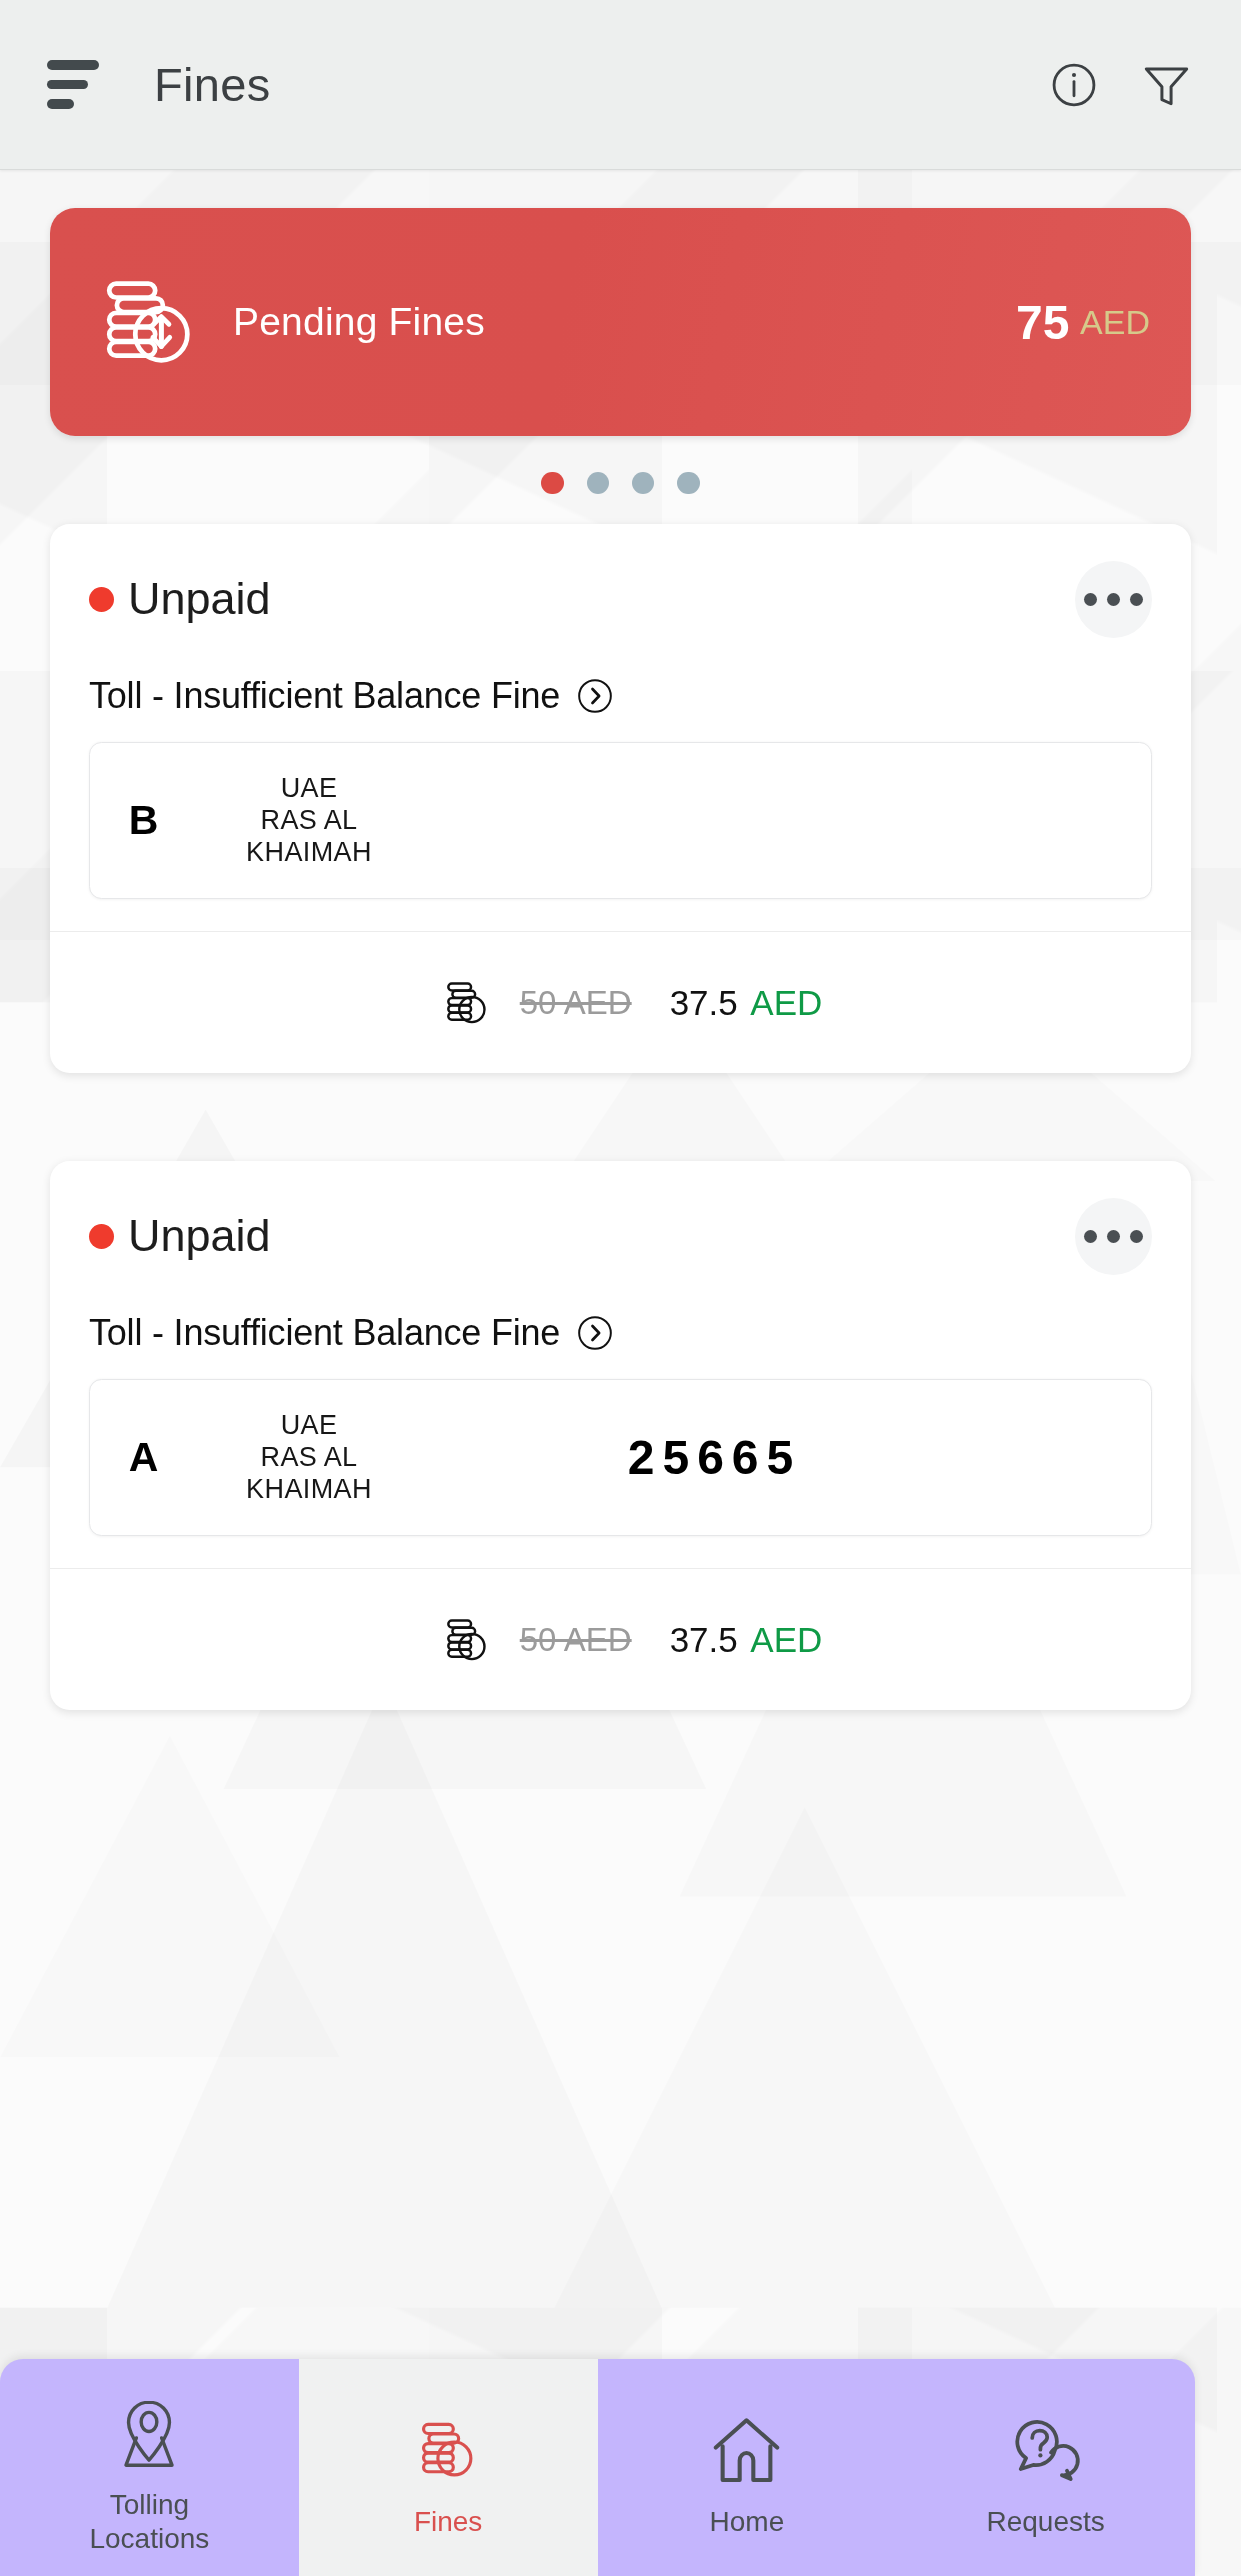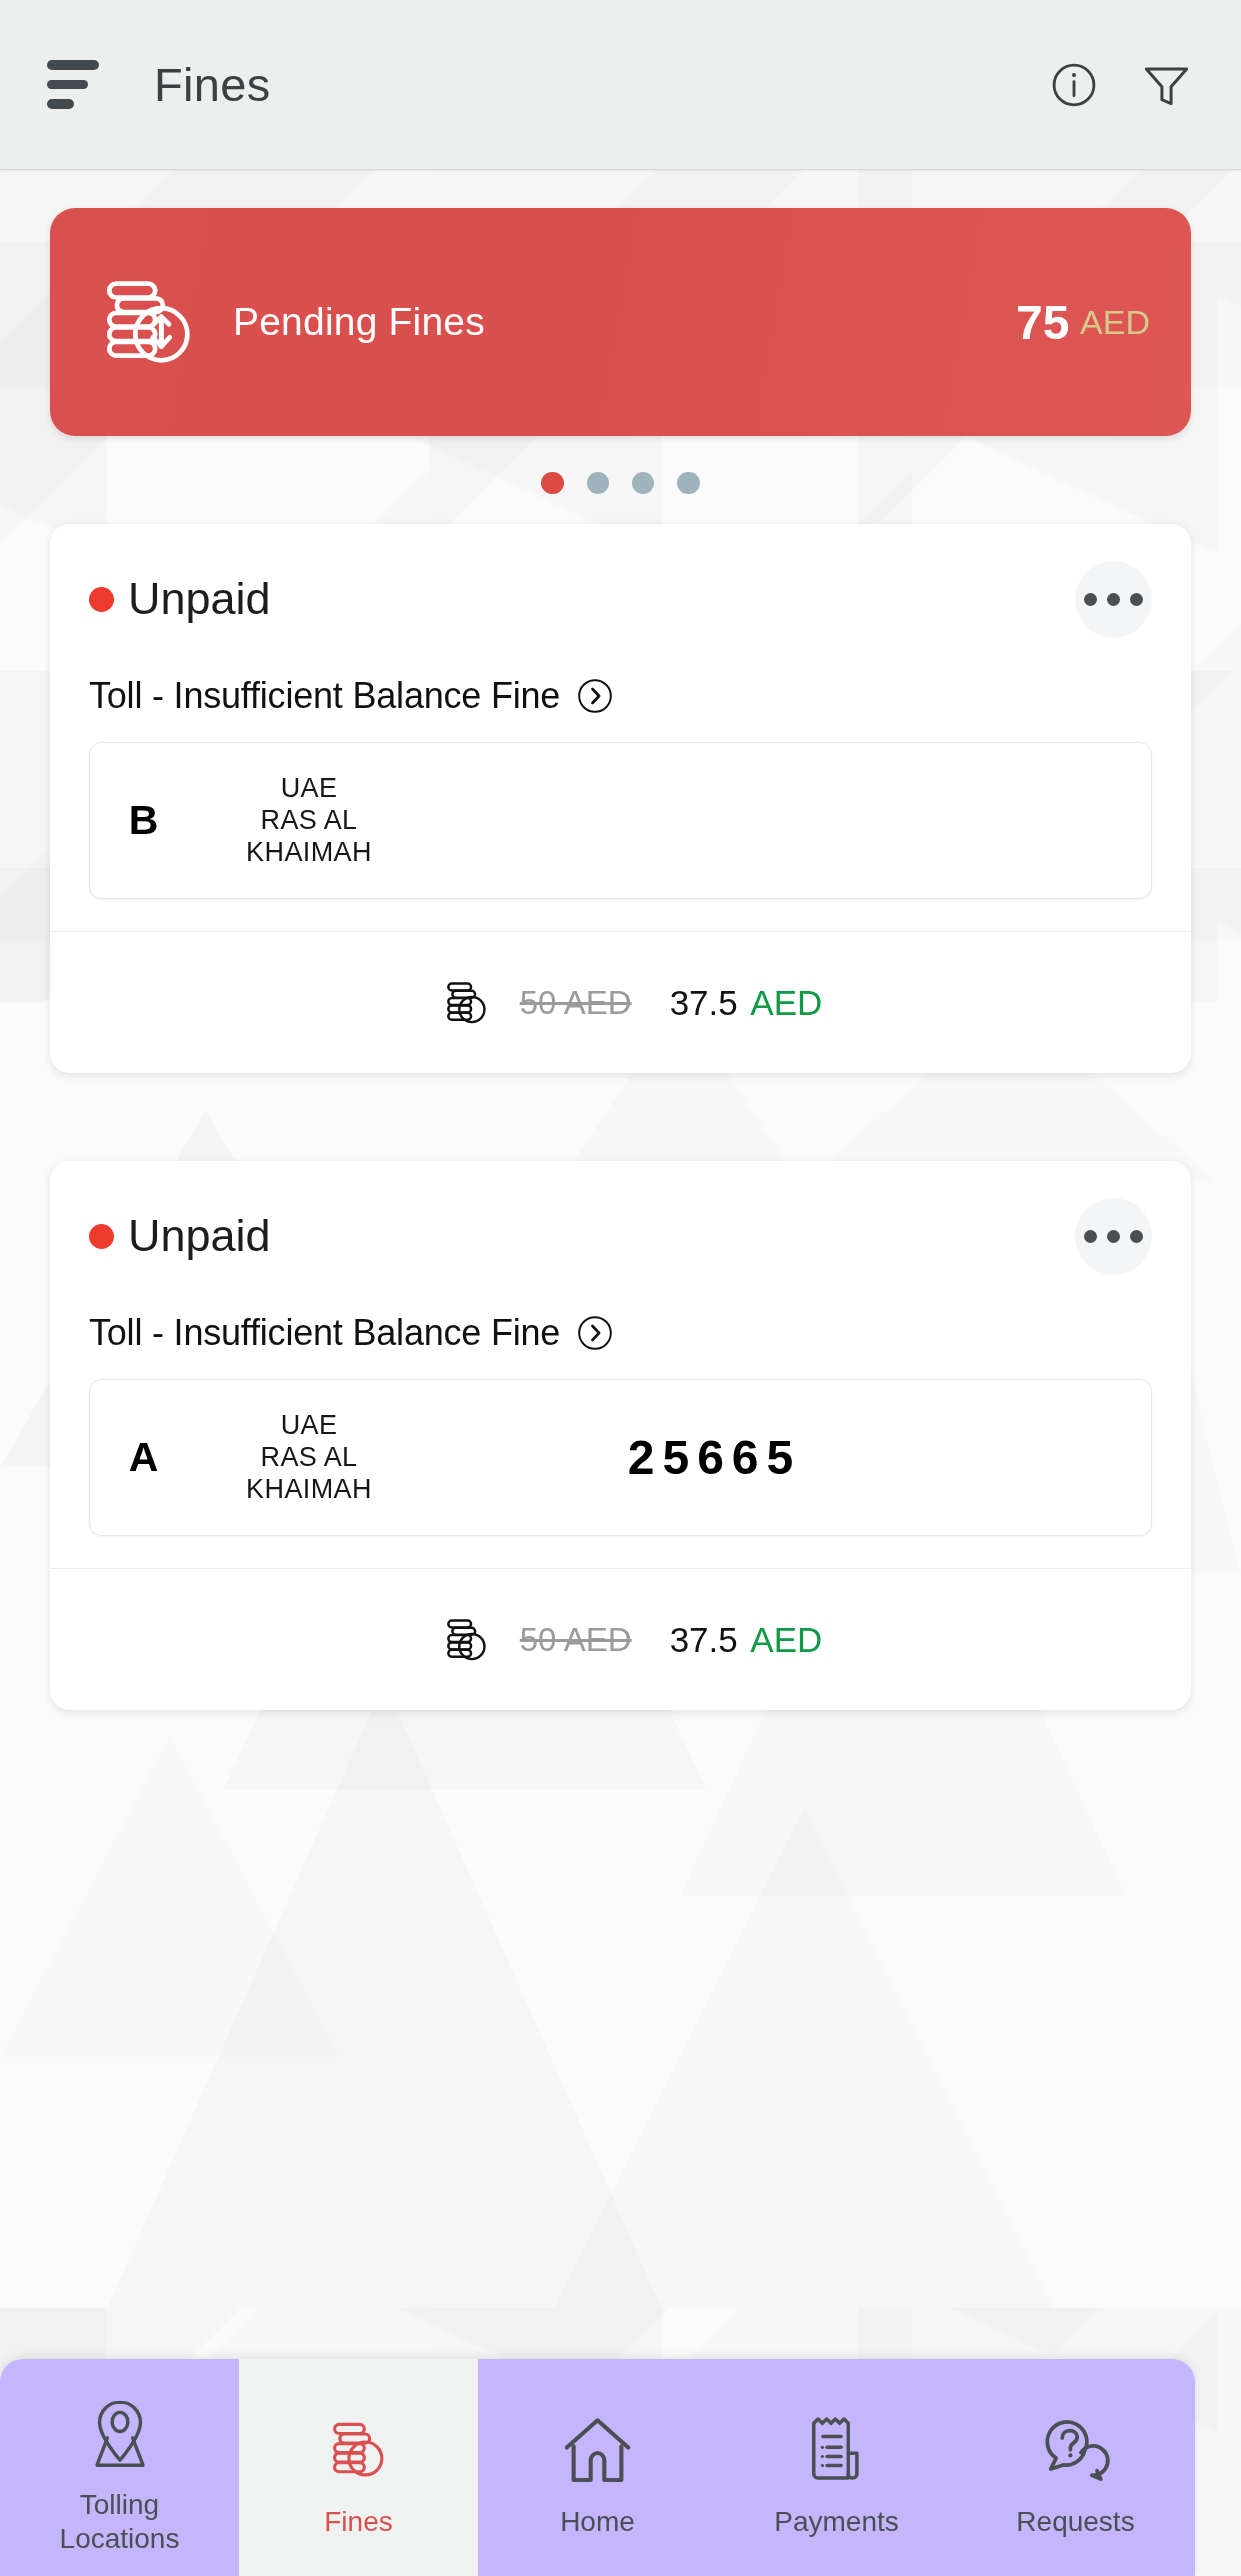--- a/index.html
+++ b/index.html
@@ -483,38 +483,20 @@
         <svg width="75" height="72" viewBox="0 0 44 42" fill="none" stroke="#4a4f53" stroke-width="2.4" stroke-linejoin="round" stroke-linecap="round">
           <path d="M4 19 L22 3 L40 19"></path>
           <path d="M8 18.2 V38 H18 V26.5 C18 24 20 22.2 22 22.2 C24 22.2 26 24 26 26.5 V38 H36 V18.2"></path>
         </svg>
       </div>
       <div class="nav-label">
         <div>Home</div>
       </div>
     </div>
 
-    <div class="nav-item">
-      <div class="nav-icon">
-        <svg width="64" height="73" viewBox="0 0 38 44" fill="none" stroke="#4a4f53" stroke-width="2.1" stroke-linejoin="round" stroke-linecap="round">
-          <path d="M5 5 L7.6 2.4 L10.2 5 L12.8 2.4 L15.4 5 L18 2.4 L20.6 5 L23.2 2.4 L25.8 5 V38 H7.5 C6.1 38 5 36.9 5 35.5 Z"></path>
-          <path d="M25.8 23 L31 23 V35.5 C31 36.9 29.9 38 28.5 38 C27.1 38 25.8 36.9 25.8 35.5"></path>
-          <line x1="10.5" y1="13" x2="21.5" y2="13"></line>
-          <line x1="13" y1="19.5" x2="21.5" y2="19.5"></line>
-          <line x1="13" y1="25" x2="21.5" y2="25"></line>
-          <line x1="13" y1="30.5" x2="21.5" y2="30.5"></line>
-          <circle cx="10.2" cy="19.5" r="0.95" fill="#4a4f53" stroke="none"></circle>
-          <circle cx="10.2" cy="25" r="0.95" fill="#4a4f53" stroke="none"></circle>
-          <circle cx="10.2" cy="30.5" r="0.95" fill="#4a4f53" stroke="none"></circle>
-        </svg>
-      </div>
-      <div class="nav-label">
-        <div>Payments</div>
-      </div>
-    </div>
 
     <div class="nav-item">
       <div class="nav-icon">
         <svg width="75" height="72" viewBox="0 0 44 42" fill="none" stroke="#4a4f53" stroke-width="2.2" stroke-linejoin="round" stroke-linecap="round">
           <path d="M27.5 20.6 A11.6 11.6 0 1 0 10.6 25.2 L7.5 31.6 L14.8 29.2 A11.6 11.6 0 0 0 27.5 20.6 Z"></path>
           <path d="M14.2 13.3 C14.2 10.7 16.2 9 18.6 9 C21 9 23 10.6 23 13 C23 15.6 20.4 16.2 19.4 17.8 C19 18.5 19 19.4 19 20.2"></path>
           <circle cx="19" cy="23.6" r="1.25" fill="#4a4f53" stroke="none"></circle>
           <path d="M25.2 21.9 A8.6 8.6 0 1 1 31.6 35.2 L36.8 37.4 L34.6 32.6"></path>
         </svg>
       </div>

